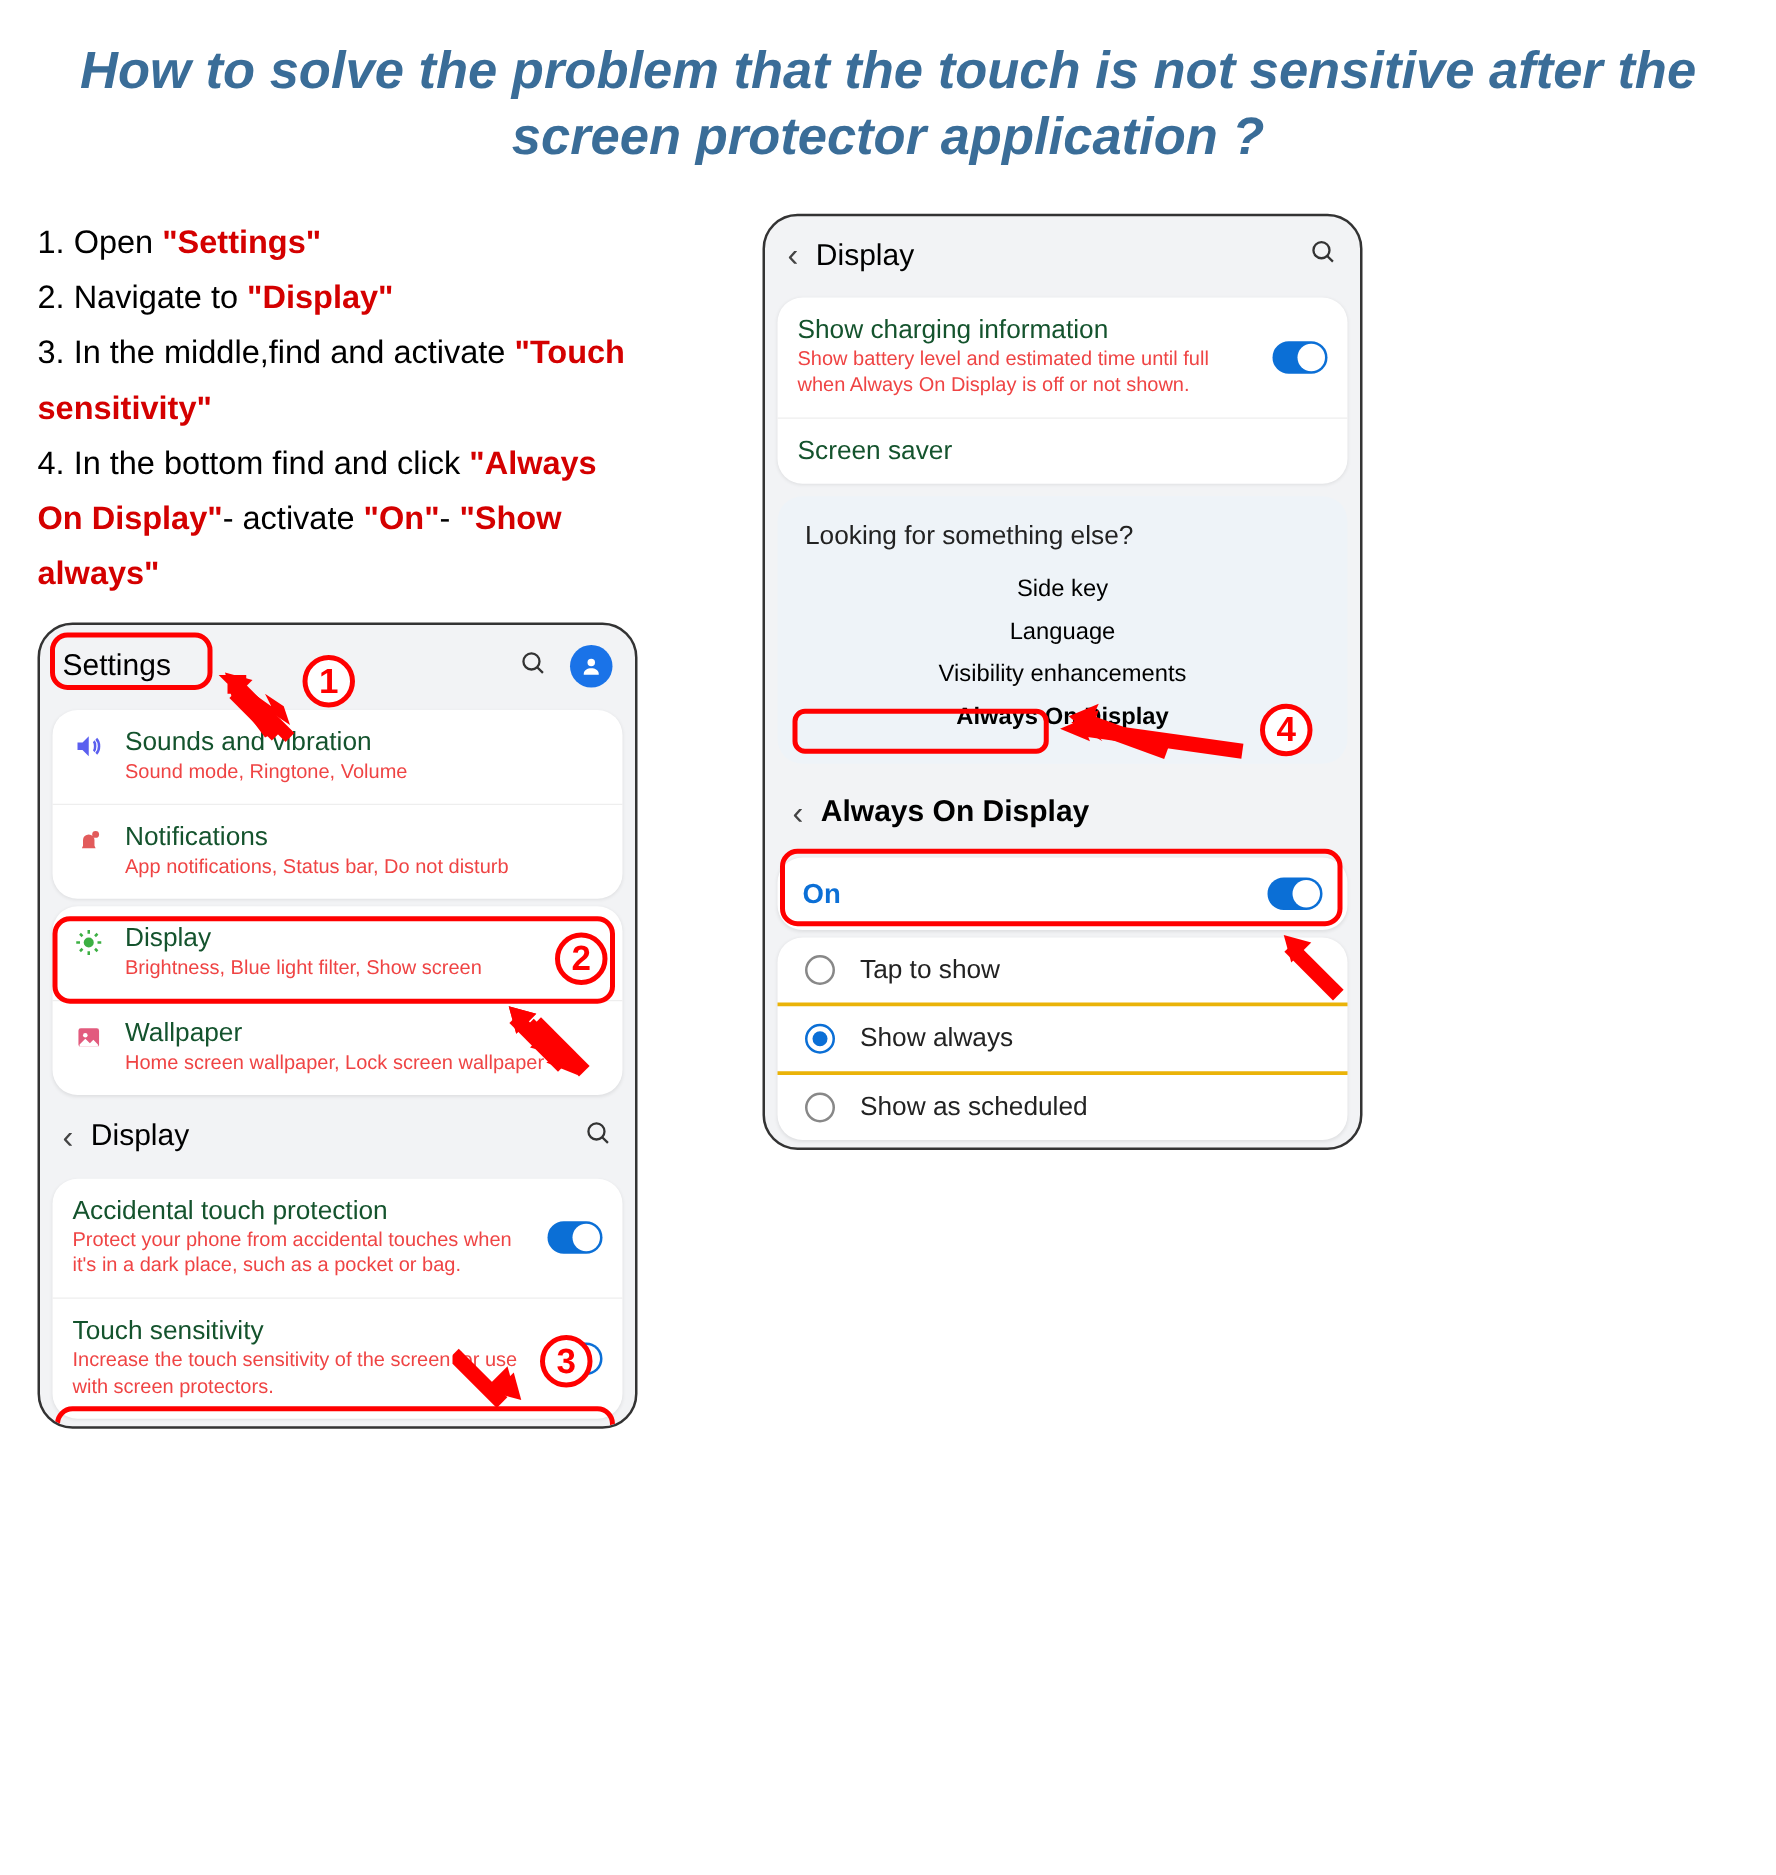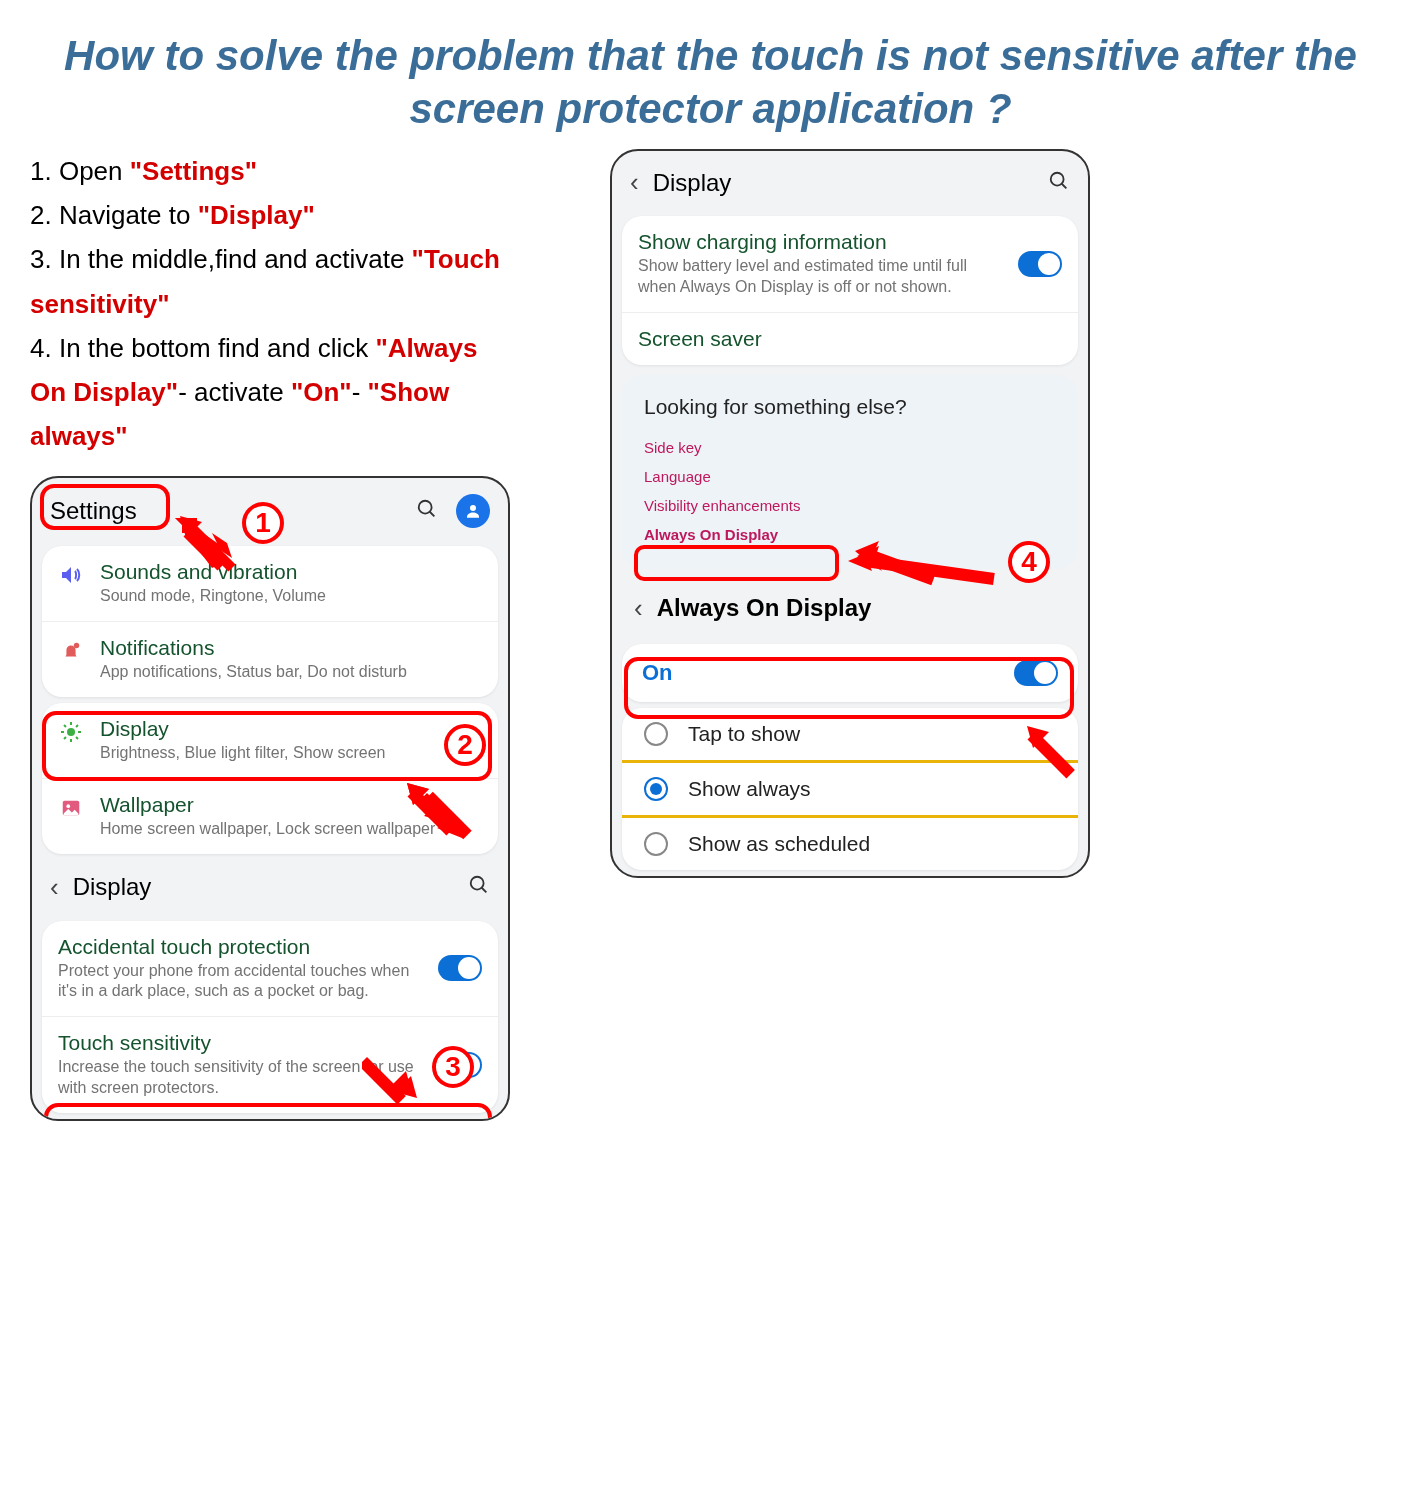--- a/index.html
+++ b/index.html
@@ -1,18 +1,18 @@
 <!DOCTYPE html>
 <html><head>
 <meta charset="utf-8">
 <style>
   * { box-sizing: border-box; margin: 0; padding: 0; }
   body { font-family: -apple-system, Helvetica, Arial, sans-serif; background: #fff; width: 1421px; padding: 20px 30px; }
   
-  .title { color: #3a6d98; font-size: 42px; font-weight: 700; text-align: center; line-height: 1.25; margin: 10px auto 14px; max-width: 1300px; font-style: italic; }
+  .title { color: #3a6d98; font-size: 42px; font-weight: 700; text-align: center; line-height: 1.25; margin: 10px auto 36px; max-width: 1300px; font-style: italic; }
   
   .steps { font-size: 26px; line-height: 1.7; margin-bottom: 8px; }
   .steps .red { color: #d40000; font-weight: 700; }
   
   .cols { display: flex; gap: 100px; align-items: flex-start; }
   .colL { width: 480px; }
   .colR { width: 480px; }
   
   .phone { background: #f2f3f5; border: 2px solid #333; border-radius: 28px; padding: 4px 0 0; position: relative; overflow: hidden; }
   .hdr { display: flex; align-items: center; justify-content: space-between; padding: 12px 18px; }
@@ -22,30 +22,30 @@
   
   .searchIcon { width: 22px; height: 22px; }
   .avatar { width: 34px; height: 34px; border-radius: 50%; background: #1a73e8; display: flex; align-items: center; justify-content: center; }
   
   .card { background: #fff; border-radius: 20px; margin: 6px 10px; box-shadow: 0 1px 3px rgba(0,0,0,0.08); }
   .item { display: flex; padding: 14px 16px; align-items: flex-start; gap: 16px; border-bottom: 1px solid #eee; position: relative; }
   .item:last-child { border-bottom: none; }
   .iconBox { width: 26px; height: 26px; flex-shrink: 0; display: flex; align-items: center; justify-content: center; margin-top: 2px; }
   .itemTxt { flex: 1; }
   .itemTitle { font-size: 21px; color: #14532d; font-weight: 500; }
-  .itemSub { font-size: 16px; color: #737373; margin-top: 2px; line-height: 1.3; }
+  .itemSub { font-size: 16px; color: #ef4444; margin-top: 2px; line-height: 1.3; }
   
   .switch { width: 44px; height: 26px; border-radius: 13px; background: #0b6fd6; position: relative; flex-shrink: 0; align-self: center; }
   .switch::after { content:''; position:absolute; right:2px; top:2px; width:22px; height:22px; border-radius:50%; background:#fff; }
   
   .subhdr { display: flex; align-items: center; gap: 14px; padding: 12px 18px; }
   
   .altCard { background: #eef3f8; border-radius: 20px; margin: 10px 10px; padding: 20px 22px; }
   .altTitle { font-size: 21px; color: #222; margin-bottom: 14px; }
-  .link { color: #be185d; font-size: 15px; padding: 6px 0; display: block; }
+  .link { color: #000000; font-size: 19px; padding: 6px 0; display: block; text-align: center; }
   
   .sectionHdr { display: flex; align-items: center; gap: 14px; padding: 14px 22px; }
   .sectionHdr .t { font-size: 24px; font-weight: 600; }
   
   .radio { width: 24px; height: 24px; border: 2px solid #888; border-radius: 50%; flex-shrink: 0; display:flex; align-items:center; justify-content:center; }
   .radio.on { border-color: #0b6fd6; }
   .radio.on::after { content:''; width:12px; height:12px; border-radius:50%; background:#0b6fd6; }
   .radioRow { display:flex; align-items:center; gap:20px; padding:14px 22px; border-bottom:3px solid #eab308; }
   .radioRow:last-child { border-bottom:none; }
   .radioLabel { font-size: 21px; color:#222; }

